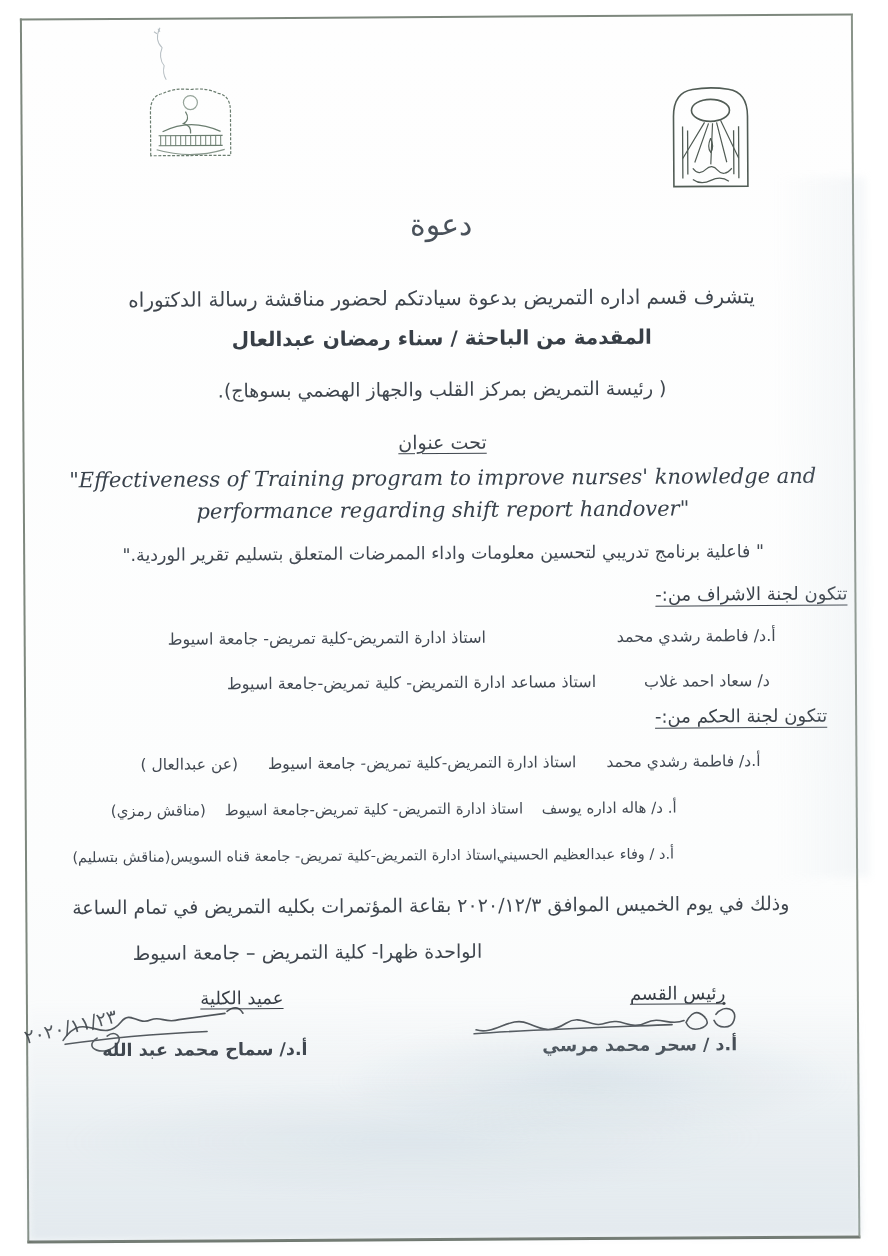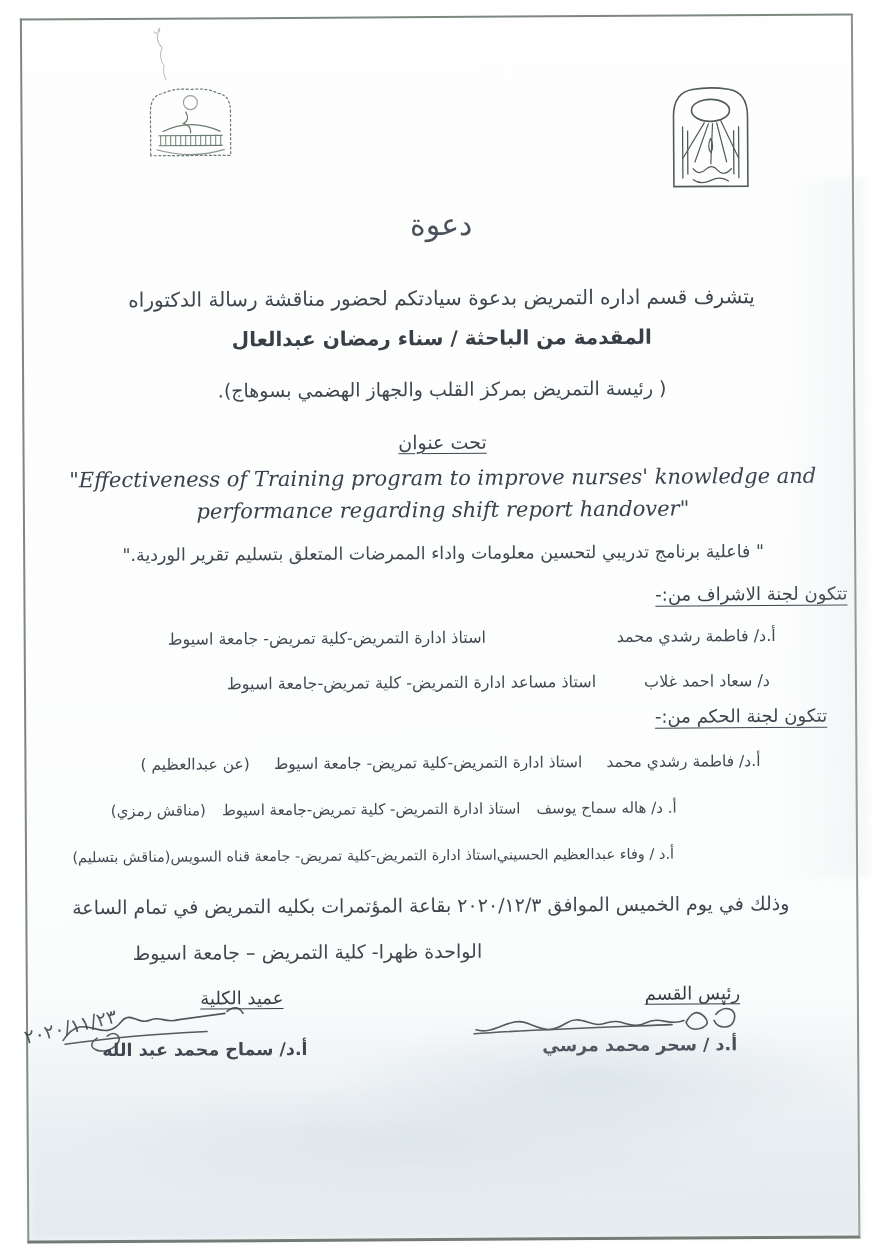--- a/index.html
+++ b/index.html
@@ -33,21 +33,21 @@
   }
   .sup-row-1 { top:628px; left:168px; right:112px; }
   .sup-row-2 { top:673px; left:227px; right:118px; }
   .jud-row-1 { top:754px; left:140px; right:128px; font-size:15.5px; }
   .jud-row-2 { top:800px; left:110px; right:212px; font-size:15px; }
   .jud-row-3 { top:847px; left:108px; right:215px; font-size:14.5px; }
   .sched1 { top:894px; left:100px; right:100px; text-align:center; font-size:19px; }
   .sched2 { top:940px; left:131px; font-size:19px; }
   .sig-title { font-weight:normal; font-size:18px; color:#363c44; text-decoration:underline; text-underline-offset:4px; }
   .dean-title { top:986px; left:180px; width:120px; text-align:center; }
-  .dept-title { top:984px; left:628px; width:125px; text-align:center; }
+  .dept-title { top:984px; left:628px; width:125px; text-align:left; }
   .sig-name { font-weight:bold; font-size:17.5px; color:#363c44; }
   .dean-name { top:1038px; left:100px; }
   .dept-name { top:1036px; left:540px; }
   .dean-date {
     top:1004px; left:20px; width:175px; direction:ltr; text-align:left;
     transform:rotate(-13deg); font-size:19px; color:#3b4147; letter-spacing:2px; opacity:.9;
   }
   .logo-svg, .sig-svg, .scratch-svg { position:absolute; }
   .accr-caption { top:158px; left:118px; width:150px; text-align:center; font-size:11.5px;
     font-weight:bold; color:#4a5352; line-height:19px; white-space:normal; }
@@ -118,24 +118,24 @@
   </div>
   <div class="member-row sup-row-2">
     <span>د/ سعاد احمد غلاب</span>
     <span>استاذ مساعد ادارة التمريض- كلية تمريض-جامعة اسيوط</span>
   </div>
 
   <div class="txt heading jud-heading">تتكون لجنة الحكم من:-</div>
   <div class="member-row jud-row-1">
     <span>أ.د/ فاطمة رشدي محمد</span>
     <span>استاذ ادارة التمريض-كلية تمريض- جامعة اسيوط</span>
-    <span>(عن عبدالعظيم )</span>
+    <span>(عن عبدالعال )</span>
   </div>
   <div class="member-row jud-row-2">
-    <span>أ. د/ هاله سماح يوسف</span>
+    <span>أ. د/ هاله اداره يوسف</span>
     <span>استاذ ادارة التمريض- كلية تمريض-جامعة اسيوط</span>
     <span>(مناقش رمزي)</span>
   </div>
   <div class="member-row jud-row-3">
     <span>أ.د / وفاء عبدالعظيم الحسيني</span>
     <span>استاذ ادارة التمريض-كلية تمريض- جامعة قناه السويس</span>
     <span>(مناقش بتسليم)</span>
   </div>
 
   <div class="txt sched1">وذلك في يوم الخميس الموافق ٢٠٢٠/١٢/٣ بقاعة المؤتمرات بكليه التمريض في تمام الساعة</div>

